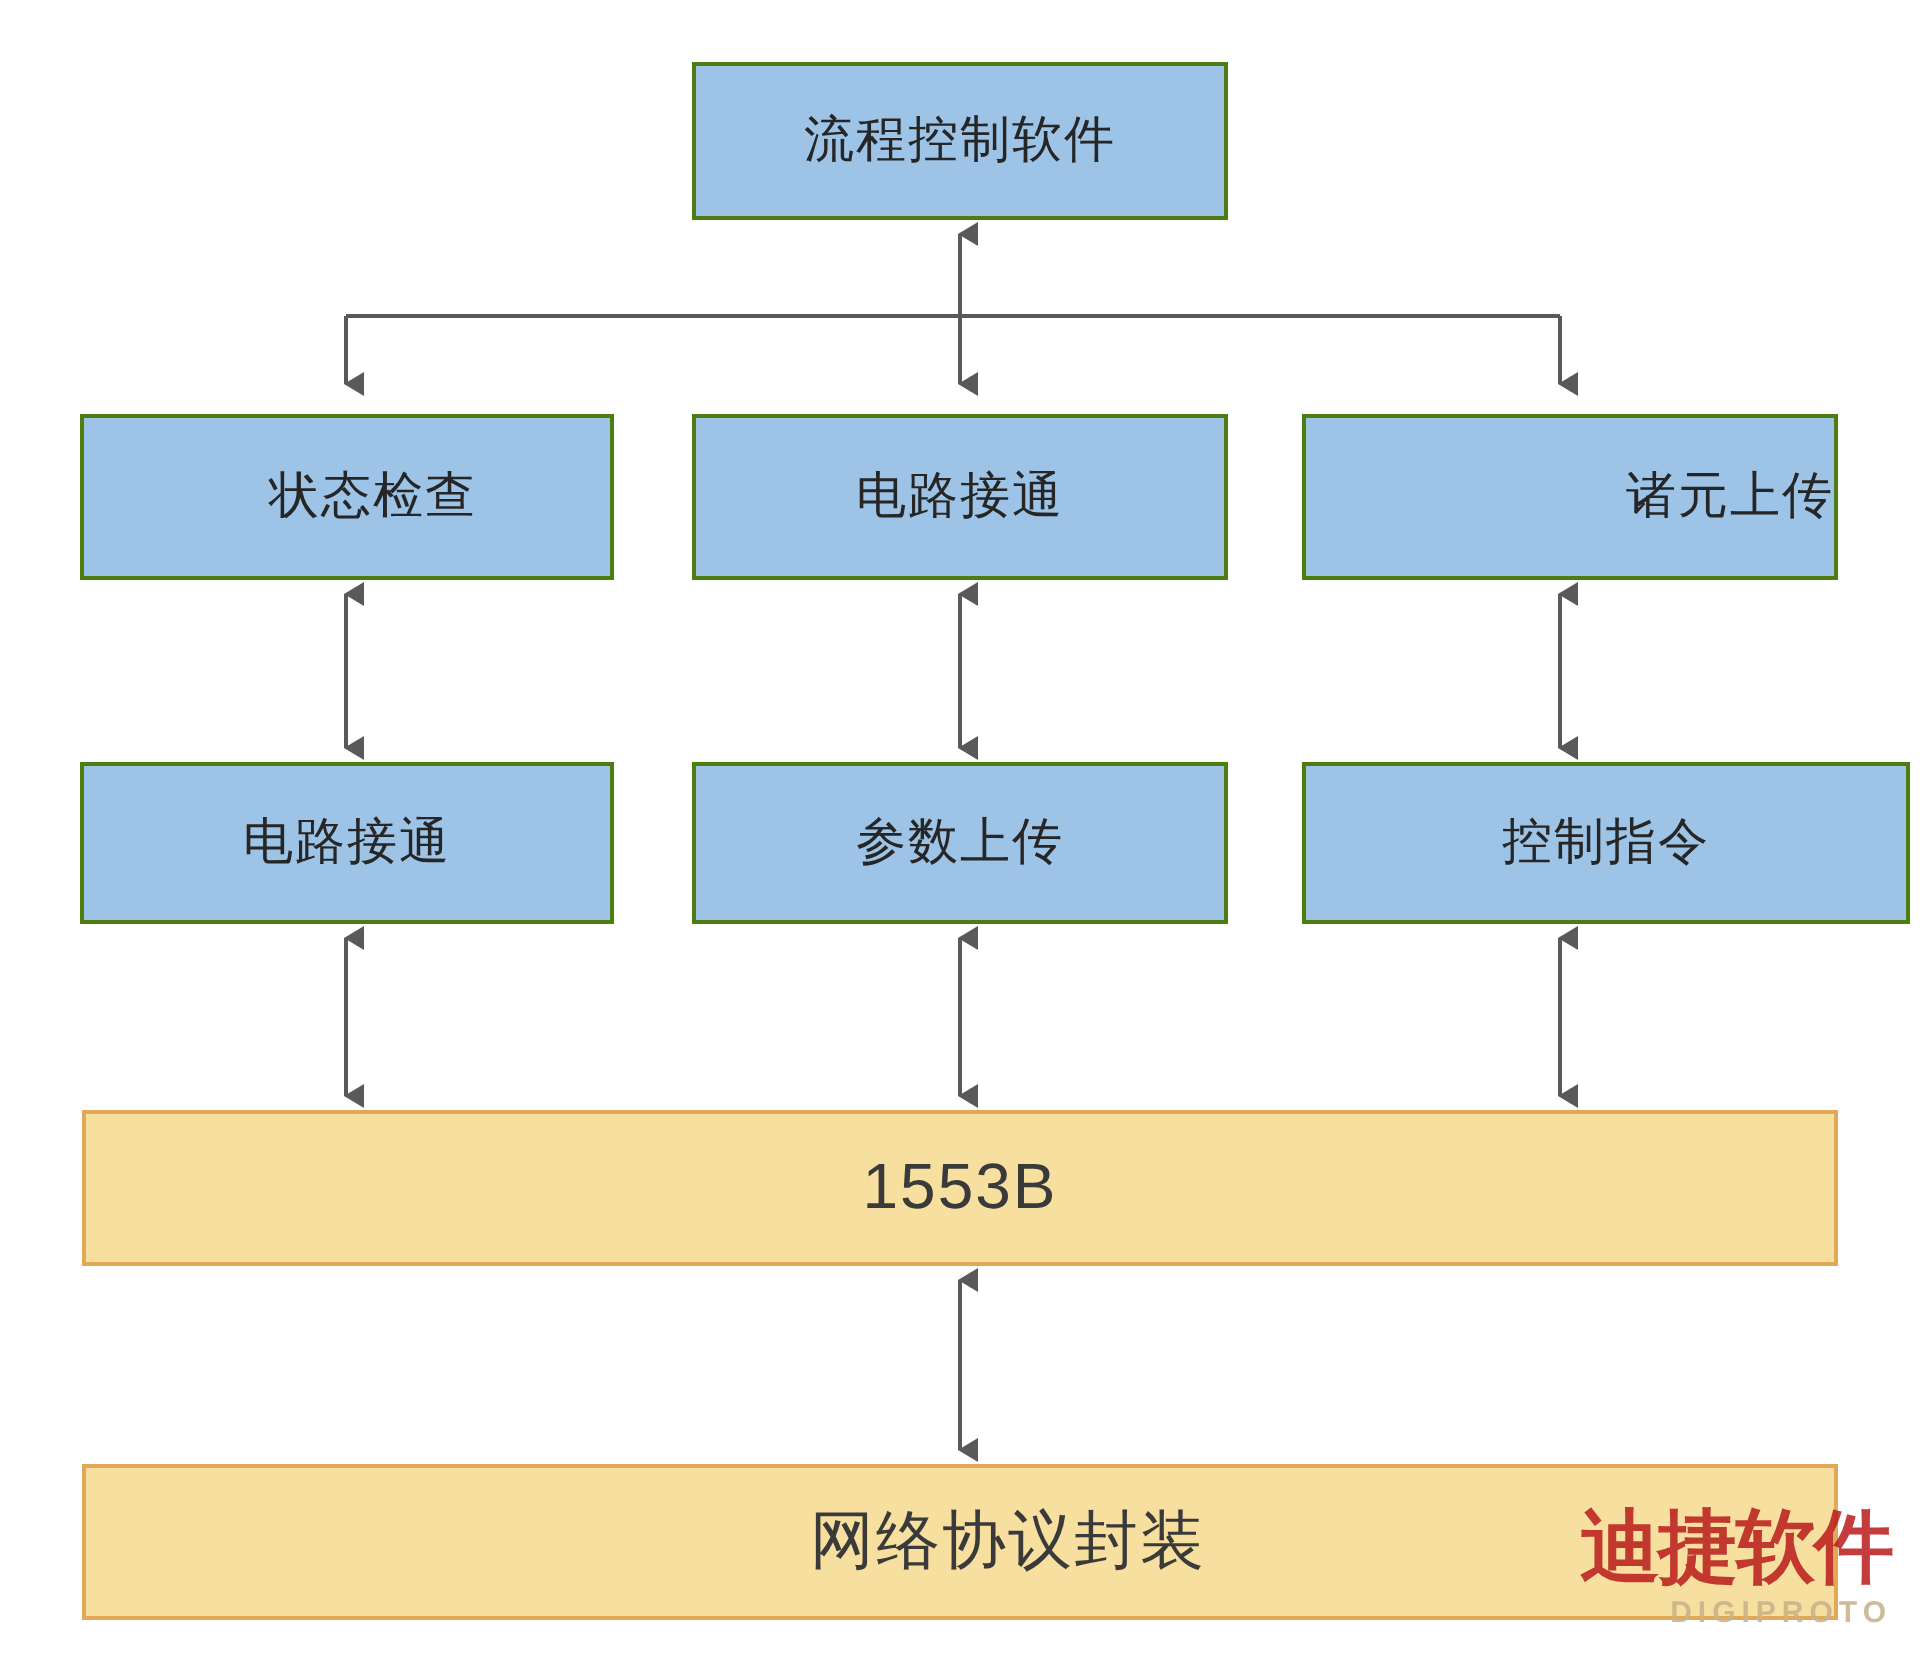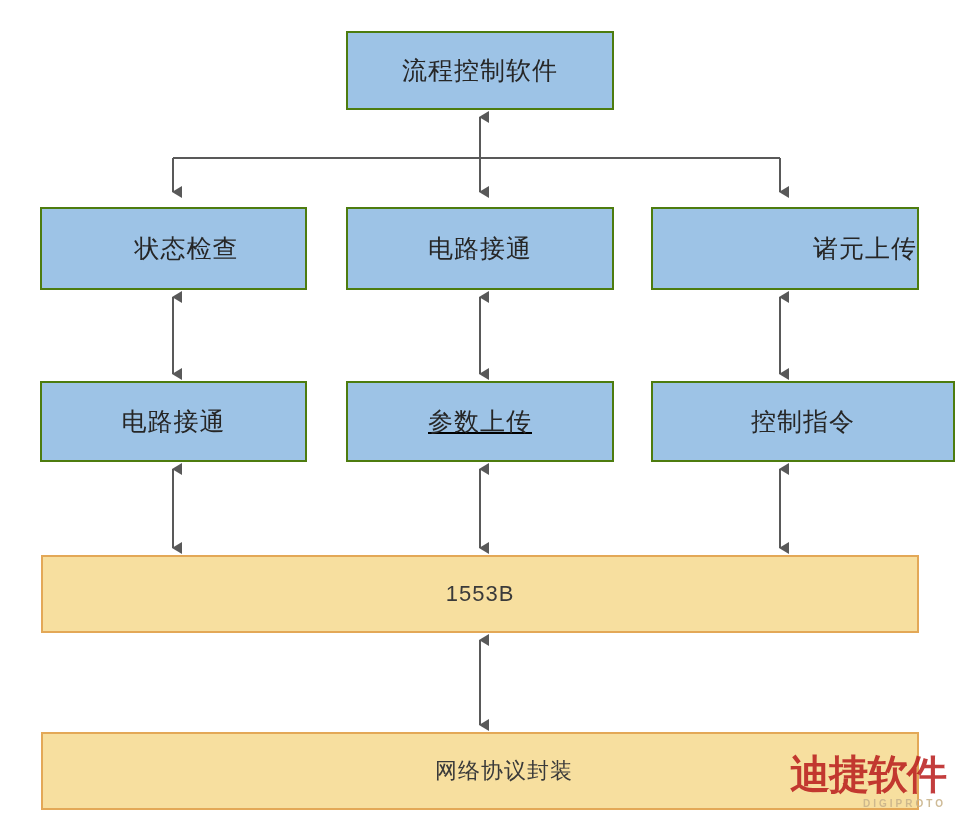--- a/index.html
+++ b/index.html
@@ -62,21 +62,21 @@
     border: 2px solid #e0a councils;
   }
 
   
   .node.yellow {
     background: #f7df9f;
     border: 2px solid #e3a857;
   }
 
   .node.yellow .node-label {
-    font-size: 22px;
+    font-size: 32px;
     color: #3a3a3a;
   }
 
   
   #watermark {
     position: absolute;
     z-index: 3;
     right: 14px;
     bottom: 8px;
     width: 200px;
@@ -90,21 +90,21 @@
     font-weight: bold;
     color: #b91c1c;
     opacity: 0.85;
     letter-spacing: -1px;
     line-height: 1;
     text-align: right;
     white-space: nowrap;
   }
   #watermark .wm-en {
     font-family: "Liberation Sans", sans-serif;
-    font-size: 10px;
+    font-size: 15px;
     font-weight: bold;
     color: #c9b48c;
     opacity: 0.9;
     letter-spacing: 3px;
     line-height: 1;
     text-align: right;
     margin-top: 5px;
     white-space: nowrap;
   }
 </style>
@@ -158,21 +158,21 @@
   </div>
 
   <div class="node blue" style="left:651px; top:207px; width:268px; height:83px;justify-content:flex-end;">
     <span class="node-label">诸元上传</span>
   </div>
 
   <div class="node blue" style="left:40px; top:381px; width:267px; height:81px;">
     <span class="node-label">电路接通</span>
   </div>
 
-  <div class="node blue" style="left:346px; top:381px; width:268px; height:81px;text-decoration:underline;">
+  <div class="node blue" style="left:346px; top:381px; width:268px; height:81px;">
     <span class="node-label">参数上传</span>
   </div>
 
   <div class="node blue" style="left:651px; top:381px; width:304px; height:81px;">
     <span class="node-label">控制指令</span>
   </div>
 
   <div class="node yellow" style="left:41px; top:555px; width:878px; height:78px;">
     <span class="node-label">1553B</span>
   </div>

